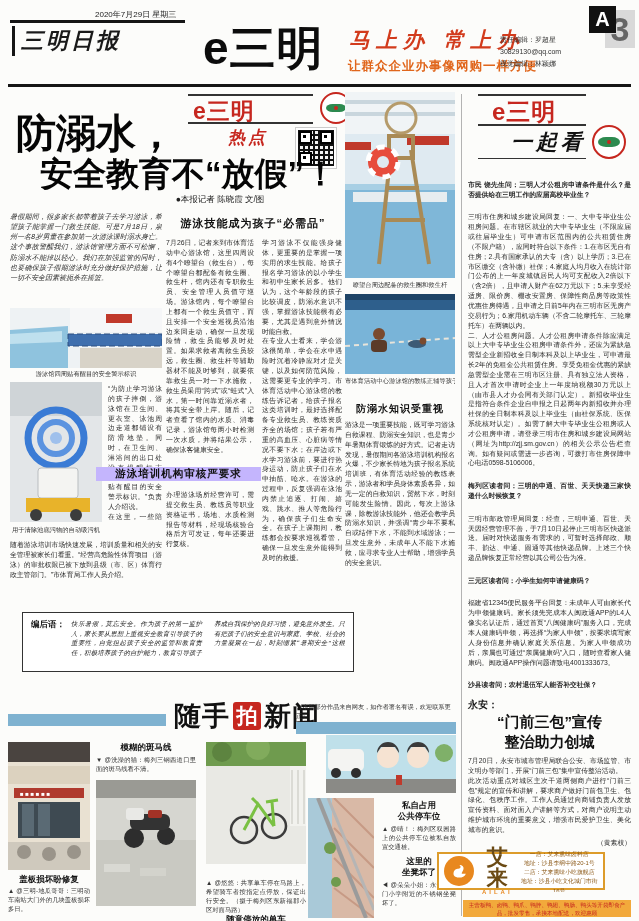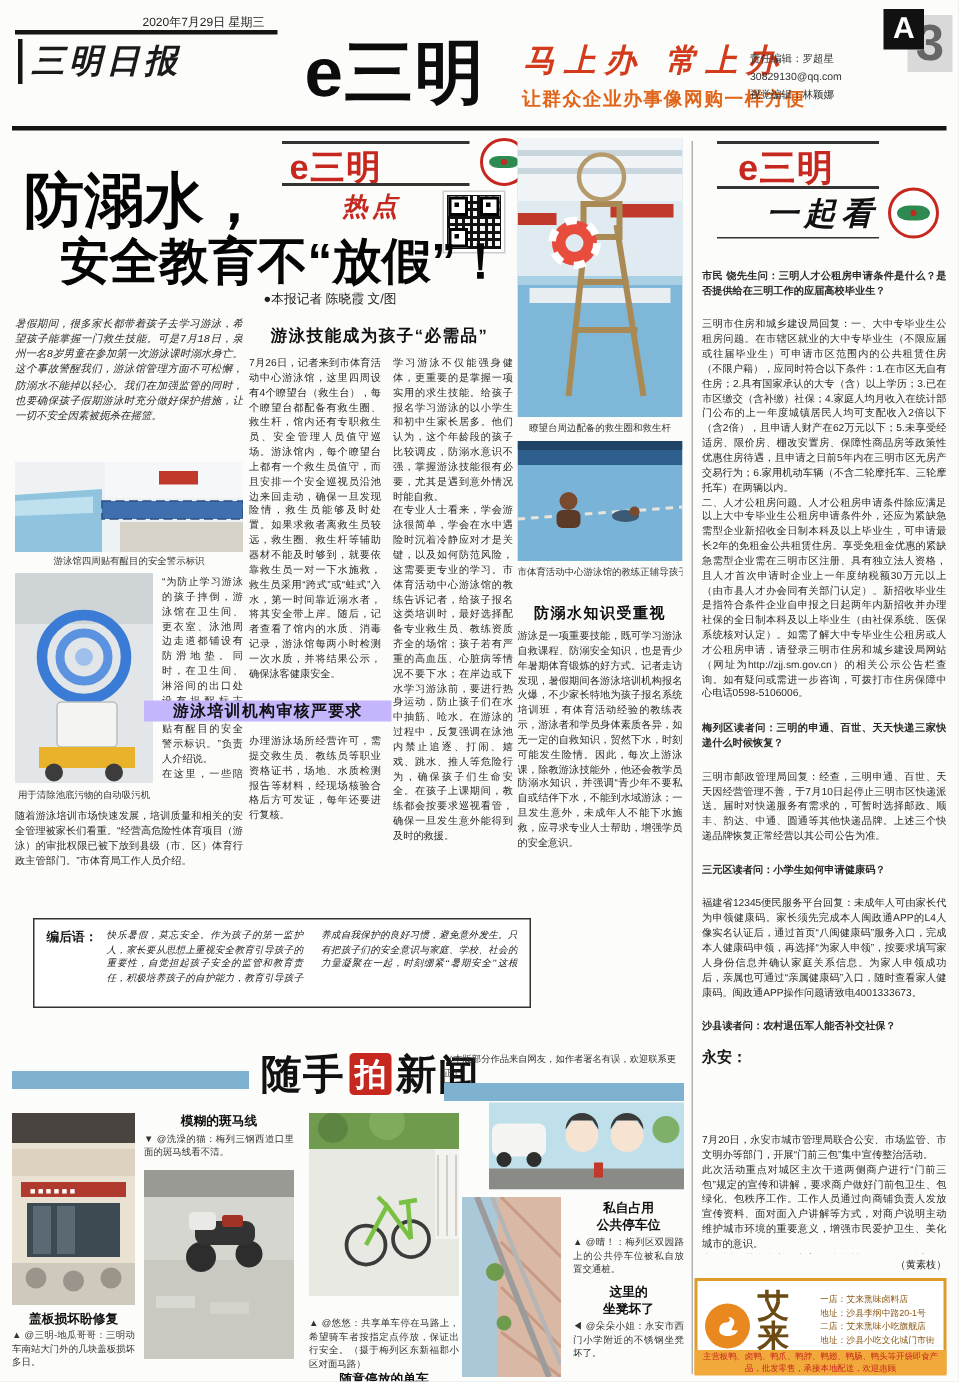--- a/index.html
+++ b/index.html
@@ -327,26 +327,28 @@
     <p class="q">梅列区读者问：三明的申通、百世、天天快递三家快递什么时候恢复？</p>
     <p>三明市邮政管理局回复：经查，三明申通、百世、天天因经营管理不善，于7月10日起停止三明市区快递派送。届时对快递服务有需求的，可暂时选择邮政、顺丰、韵达、中通、圆通等其他快递品牌。上述三个快递品牌恢复正常经营以其公司公告为准。</p>
     <p class="q">三元区读者问：小学生如何申请健康码？</p>
     <p>福建省12345便民服务平台回复：未成年人可由家长代为申领健康码。家长须先完成本人闽政通APP的L4人像实名认证后，通过首页“八闽健康码”服务入口，完成本人健康码申领，再选择“为家人申领”，按要求填写家人身份信息并确认家庭关系信息。为家人申领成功后，亲属也可通过“亲属健康码”入口，随时查看家人健康码。闽政通APP操作问题请致电4001333673。</p>
     <p class="q">沙县读者问：农村退伍军人能否补交社保？</p>
     
     
   </div>
 
   <div class="abs ya-place" style="left:468px;top:698px;">永安：</div>
+  <div class="abs ya-title" style="left:468px;top:712px;width:163px;">“门前三包”宣传
+整治助力创城</div>
   <div class="abs jtext" style="left:468px;top:756px;width:163px;height:80px;">7月20日，永安市城市管理局联合公安、市场监管、市文明办等部门，开展“门前三包”集中宣传整治活动。
 此次活动重点对城区主次干道两侧商户进行“门前三包”规定的宣传和讲解，要求商户做好门前包卫生、包绿化、包秩序工作。工作人员通过向商铺负责人发放宣传资料、面对面入户讲解等方式，对商户说明主动维护城市环境的重要意义，增强市民爱护卫生、美化城市的意识。
 当天活动共有各单位部门、街道社区工作人员近百人参与，共计发放宣传资料2000余份，入户宣传1000余人次，打造干净、整洁、有序的城市环境。</div>
   <div class="abs ya-sig" style="left:468px;top:838px;width:163px;">（黄素枝）</div>
 
-  <div class="abs ad-box" style="left:463px;top:852px;width:168px;height:64px;">
+  <div class="abs ad-box" style="left:437px;top:852px;width:168px;height:38px;text-align:center;">
     <div class="ad-logo">
       <svg width="22" height="22" viewBox="0 0 24 24">
         <path d="M6 15c0-4.5 3.2-5.5 5.2-5.5 3 0 3.2-2.8 1.2-4 3.2 0 5.4 2.2 4.3 5.2-.8 2-1.7 2.8-1.7 4.3h4.5c-1 3-4.2 4.2-7.2 4.2S6 18 6 15z" fill="#fff"></path>
       </svg>
     </div>
     <div class="ad-brand">
       <span>艾来</span>
       <small>AILAI</small>
     </div>
     <div class="ad-lines" style="height:42px;">一店：艾来熏味卤料店

